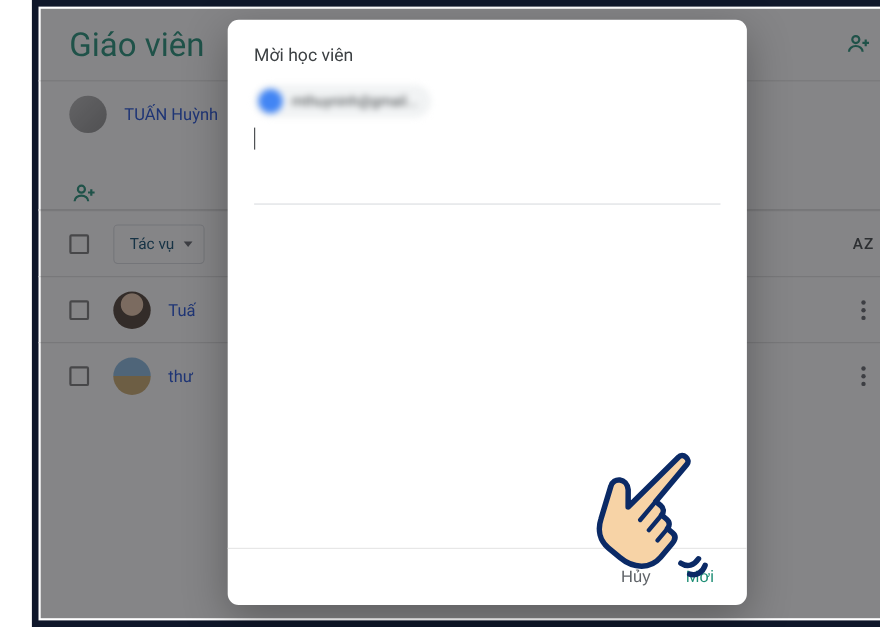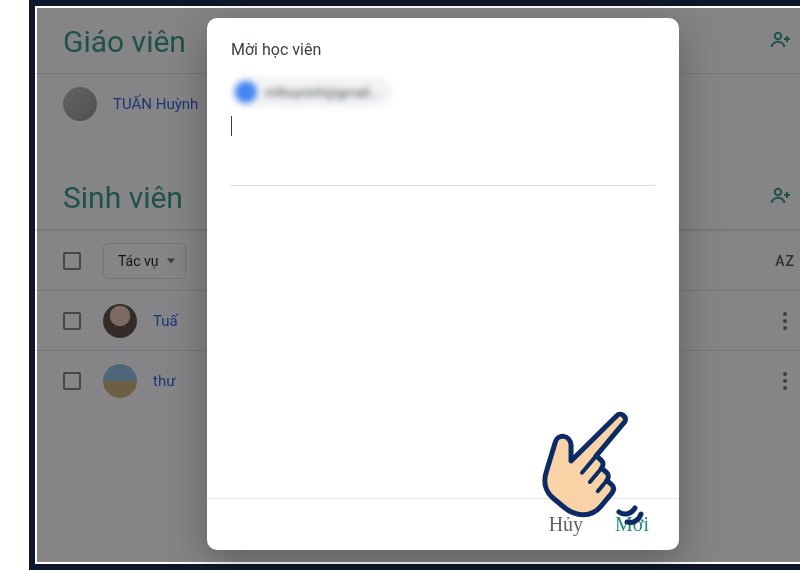--- a/index.html
+++ b/index.html
@@ -66,21 +66,21 @@
   .avatar.s1 { background: radial-gradient(circle at 50% 35%, #e8c6a8 35%, #4a3b2f 38%); }
   .avatar.s2 { background: linear-gradient(#87b9e0 50%, #c9a86b 50%); }
   .name { font-size: 15px; color: #1d4ed8; }
   .actions-col { margin-left: auto; display: flex; align-items: flex-start; gap: 18px; }
   .pill-select {
     border: 1px solid #dadce0;
     border-radius: 4px;
     height: 36px;
     padding: 0 26px 0 14px;
     display: inline-flex; align-items: center;
-    font-size: 14px; color: #000000;
+    font-size: 14px; color: #0c4a6e;
     position: relative;
   }
   .pill-select::after {
     content: "";
     position: absolute; right: 10px; top: 50%;
     width: 0; height: 0;
     border-left: 4px solid transparent;
     border-right: 4px solid transparent;
     border-top: 5px solid #5f6368;
     transform: translateY(-50%);
@@ -146,25 +146,25 @@
   .dialog-footer {
     margin-top: auto;
     height: 52px;
     border-top: 1px solid #e5e5e5;
     display: flex; align-items: center; justify-content: flex-end;
     padding: 0 18px;
     gap: 8px;
   }
   .text-btn {
     border: none; background: none;
-    font-size: 20px;
+    font-size: 15px;
     padding: 8px 12px;
     border-radius: 4px;
     cursor: pointer;
-    font-family: Liberation Serif, serif;
+    font-family: Liberation Sans, sans-serif;
   }
   .text-btn.cancel { color: #5f6368; }
   .text-btn.confirm { color: #1e8e75; font-weight: 500; }
 
   
   .pointer-hand {
     position: absolute;
     left: 486px; top: 386px;
     width: 140px; height: 140px;
     z-index: 30;
@@ -190,21 +190,20 @@
     </div>
     <div class="section-divider"></div>
     <div class="row" style="border-top:none;">
       <span class="avatar teacher"></span>
       <span class="name">TUẤN Huỳnh</span>
     </div>
 
     <div style="height:28px"></div>
 
     <div class="section-header">
-      <div class="section-title">Sinh viên</div>
       <div class="icon-btn">
         <svg width="24" height="24" viewBox="0 0 24 24" fill="none" stroke="currentColor" stroke-width="2">
           <circle cx="9" cy="8" r="3.2"></circle>
           <path d="M2.8 19c0-3 3-5.2 6.2-5.2s6.2 2.2 6.2 5.2"></path>
           <path d="M18 8v6M15 11h6"></path>
         </svg>
       </div>
     </div>
     <div class="section-divider"></div>
 

